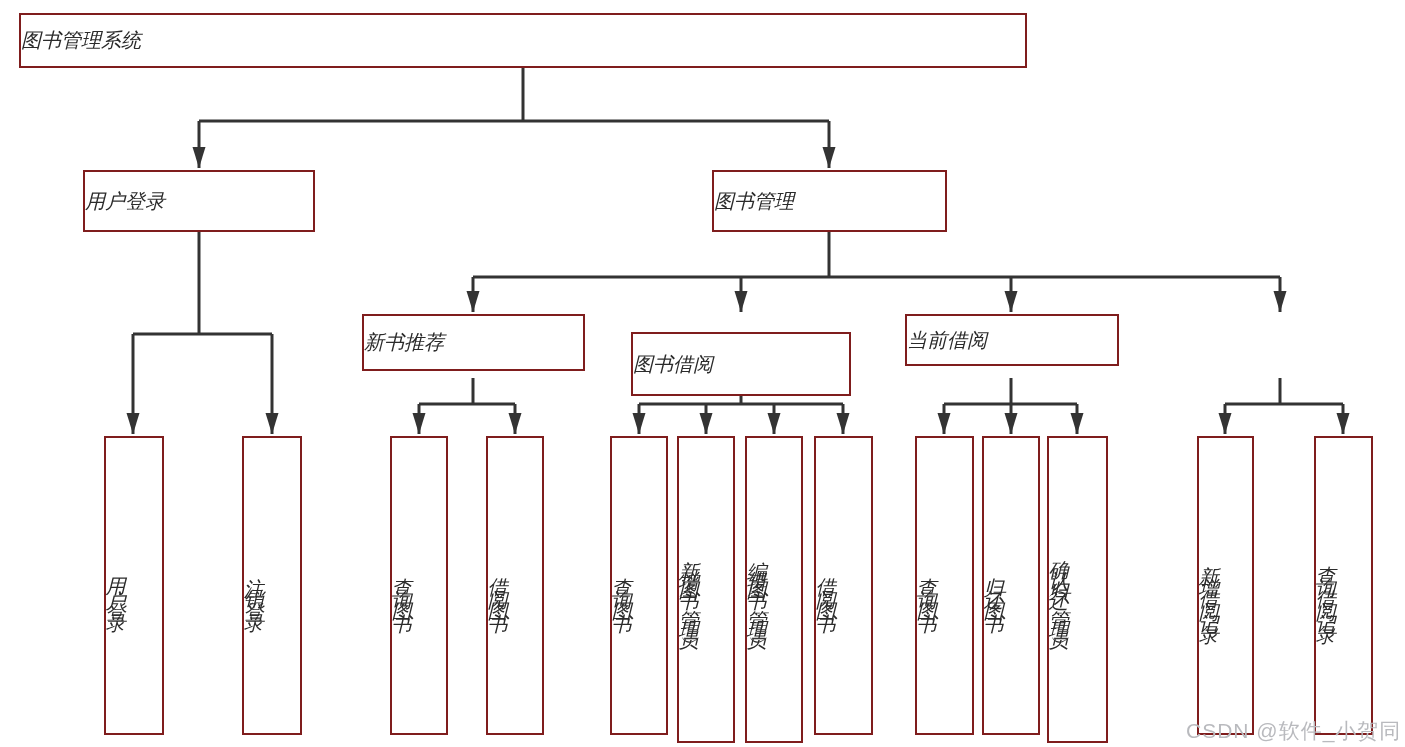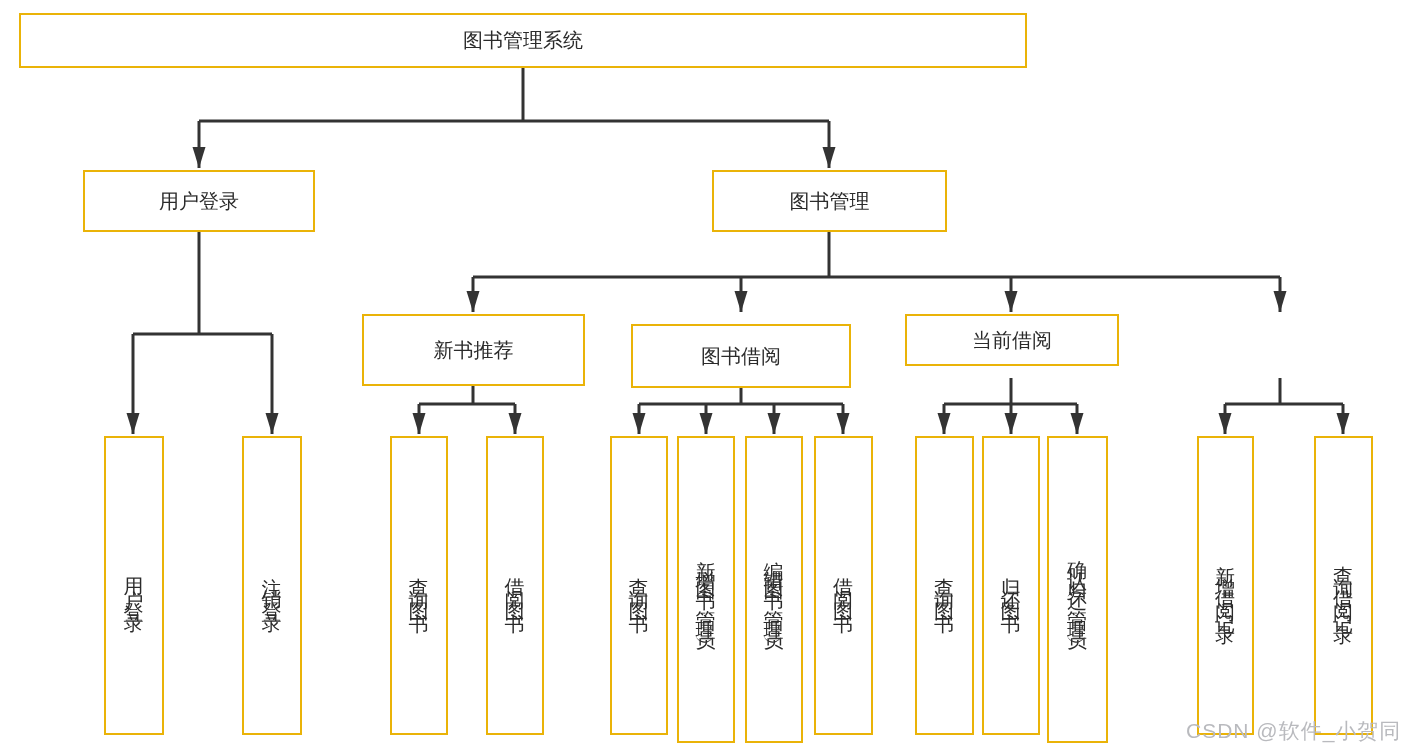--- a/index.html
+++ b/index.html
@@ -13,27 +13,28 @@
   svg.connectors {
     position:absolute; left:0; top:0;
     width:1405px; height:747px;
     z-index:1;
   }
   svg.connectors line { stroke:#333333; stroke-width:3; }
   svg.connectors polygon { fill:#333333; }
   .node {
     position:absolute;
     box-sizing:border-box;
-    border:2px solid #eab308;
+    border:2px solid #7f1d1d;
     background:#ffffff;
-    display:flex; align-items:center; justify-content:center;
+    display:flex; align-items:center; justify-content:flex-start;
     color:#2b2b2b;
     font-size:20px;
     z-index:2;
     white-space:nowrap;
+    font-style:italic;
   }
   .node.vert span {
     writing-mode:vertical-rl;
     text-orientation:mixed;
     letter-spacing:12px;
     line-height:1;
   }
   .node.vert.tight span { letter-spacing:10px; }
   .watermark {
     position:absolute;
@@ -101,24 +102,24 @@
     <span>图书管理系统</span>
   </div>
 
   <div class="node" style="left:83px;top:170px;width:232px;height:62px">
     <span>用户登录</span>
   </div>
   <div class="node" style="left:712px;top:170px;width:235px;height:62px">
     <span>图书管理</span>
   </div>
 
-  <div class="node" style="left:362px;top:314px;width:223px;height:72px">
+  <div class="node" style="left:362px;top:314px;width:223px;height:57px">
     <span>新书推荐</span>
   </div>
-  <div class="node" style="left:631px;top:324px;width:220px;height:64px">
+  <div class="node" style="left:631px;top:332px;width:220px;height:64px">
     <span>图书借阅</span>
   </div>
   <div class="node" style="left:905px;top:314px;width:214px;height:52px">
     <span>当前借阅</span>
   </div>
 
   <div class="node vert" style="left:104px;top:436px;width:60px;height:299px">
     <span>用户登录</span>
   </div>
   <div class="node vert" style="left:242px;top:436px;width:60px;height:299px">

